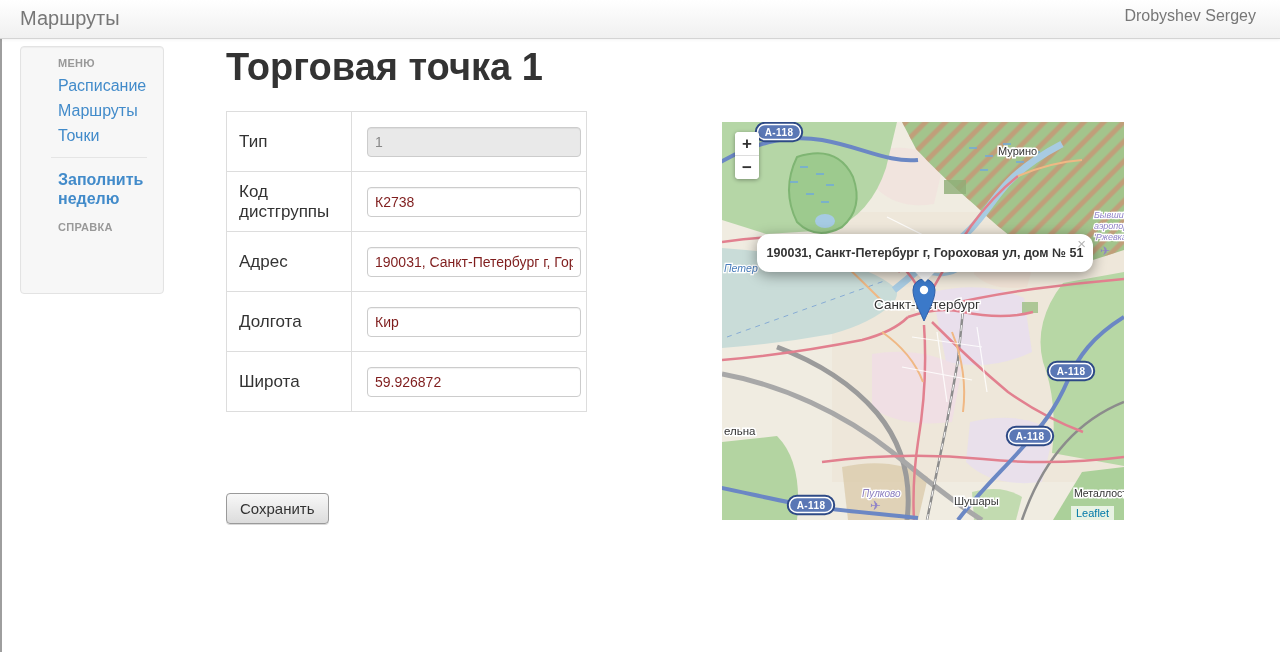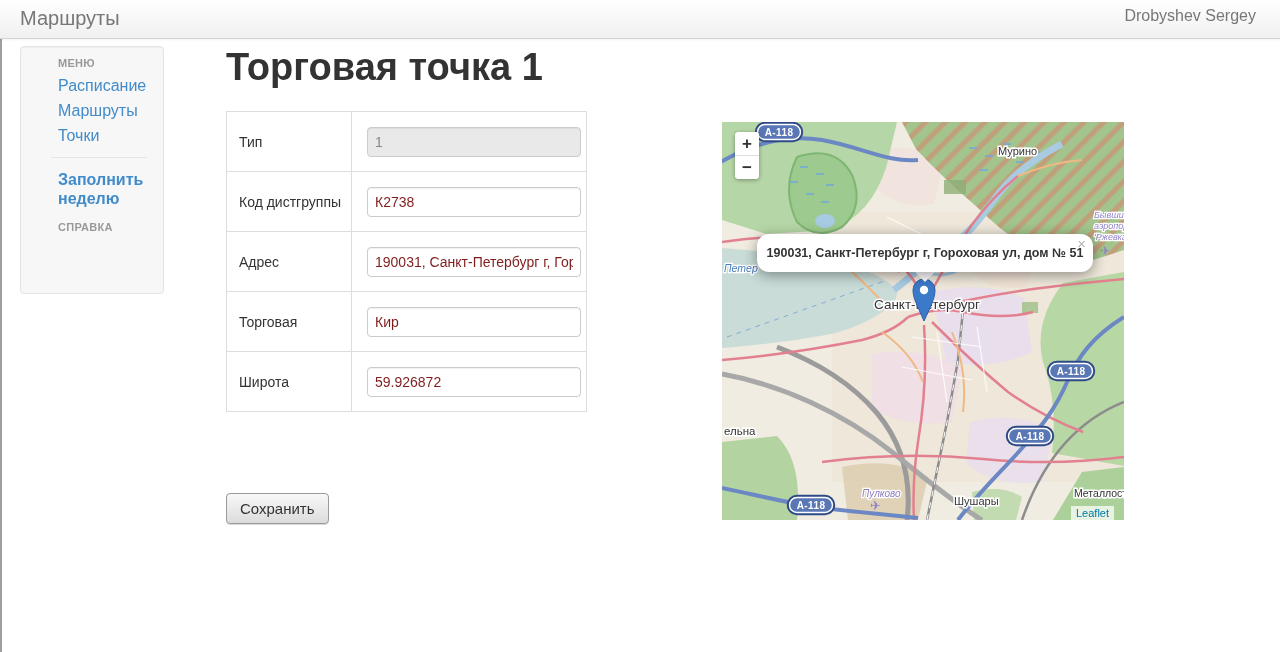--- a/index.html
+++ b/index.html
@@ -23,21 +23,21 @@
     text-transform:uppercase;letter-spacing:.3px;}
   .nav-link{display:block;padding:3px 10px 3px 37px;font-size:16px;color:#428bca;text-decoration:none;line-height:19px;}
   .nav-link.wrap{width:110px;font-weight:bold;}
   .nav-divider{height:1px;background:#e5e5e5;margin:9px 16px 9px 30px;}
 
   
   .page-title{position:absolute;left:226px;top:48px;font-size:38px;font-weight:bold;color:#333;line-height:38px;}
 
   table.form{position:absolute;left:226px;top:111px;border-collapse:collapse;background:#fff;}
   table.form td{border:1px solid #ddd;height:60px;box-sizing:border-box;vertical-align:middle;}
-  td.lbl{width:125px;padding-left:12px;font-size:14px;color:#333;}
+  td.lbl{width:125px;padding-left:12px;font-size:17px;color:#333;}
   td.ctl{width:235px;padding-left:15px;}
   .inp{width:214px;height:30px;box-sizing:border-box;border:1px solid #ccc;border-radius:4px;
     padding:4px 7px;font-size:14px;color:#7f1d1d;font-family:inherit;background:#fff;
     box-shadow:inset 0 1px 1px rgba(0,0,0,.06);}
   .inp:disabled,.inp.disabled{background:#e9e9e9;color:#888;}
 
   .btn-save{position:absolute;left:226px;top:493px;padding:6px 13px;font-size:15px;color:#333;
     font-family:inherit;background:linear-gradient(#f8f8f8,#dcdcdc);border:1px solid #9a9a9a;
     border-radius:4px;box-shadow:0 1px 0 rgba(0,0,0,.15);cursor:pointer;}
 
@@ -96,21 +96,21 @@
     </tr>
     <tr>
       <td class="lbl">Код дистгруппы</td>
       <td class="ctl"><input class="inp" value="К2738" style=""></td>
     </tr>
     <tr>
       <td class="lbl">Адрес</td>
       <td class="ctl"><input class="inp" value="190031, Санкт-Петербург г, Гороховая ул, дом № 51" style=""></td>
     </tr>
     <tr>
-      <td class="lbl">Торговая</td>
+      <td class="lbl">Долгота</td>
       <td class="ctl"><input class="inp" value="Кир" style=""></td>
     </tr>
     <tr>
       <td class="lbl">Широта</td>
       <td class="ctl"><input class="inp" value="59.926872" style=""></td>
     </tr>
   </tbody>
     </table>
 
   <button class="btn-save">Сохранить</button>

